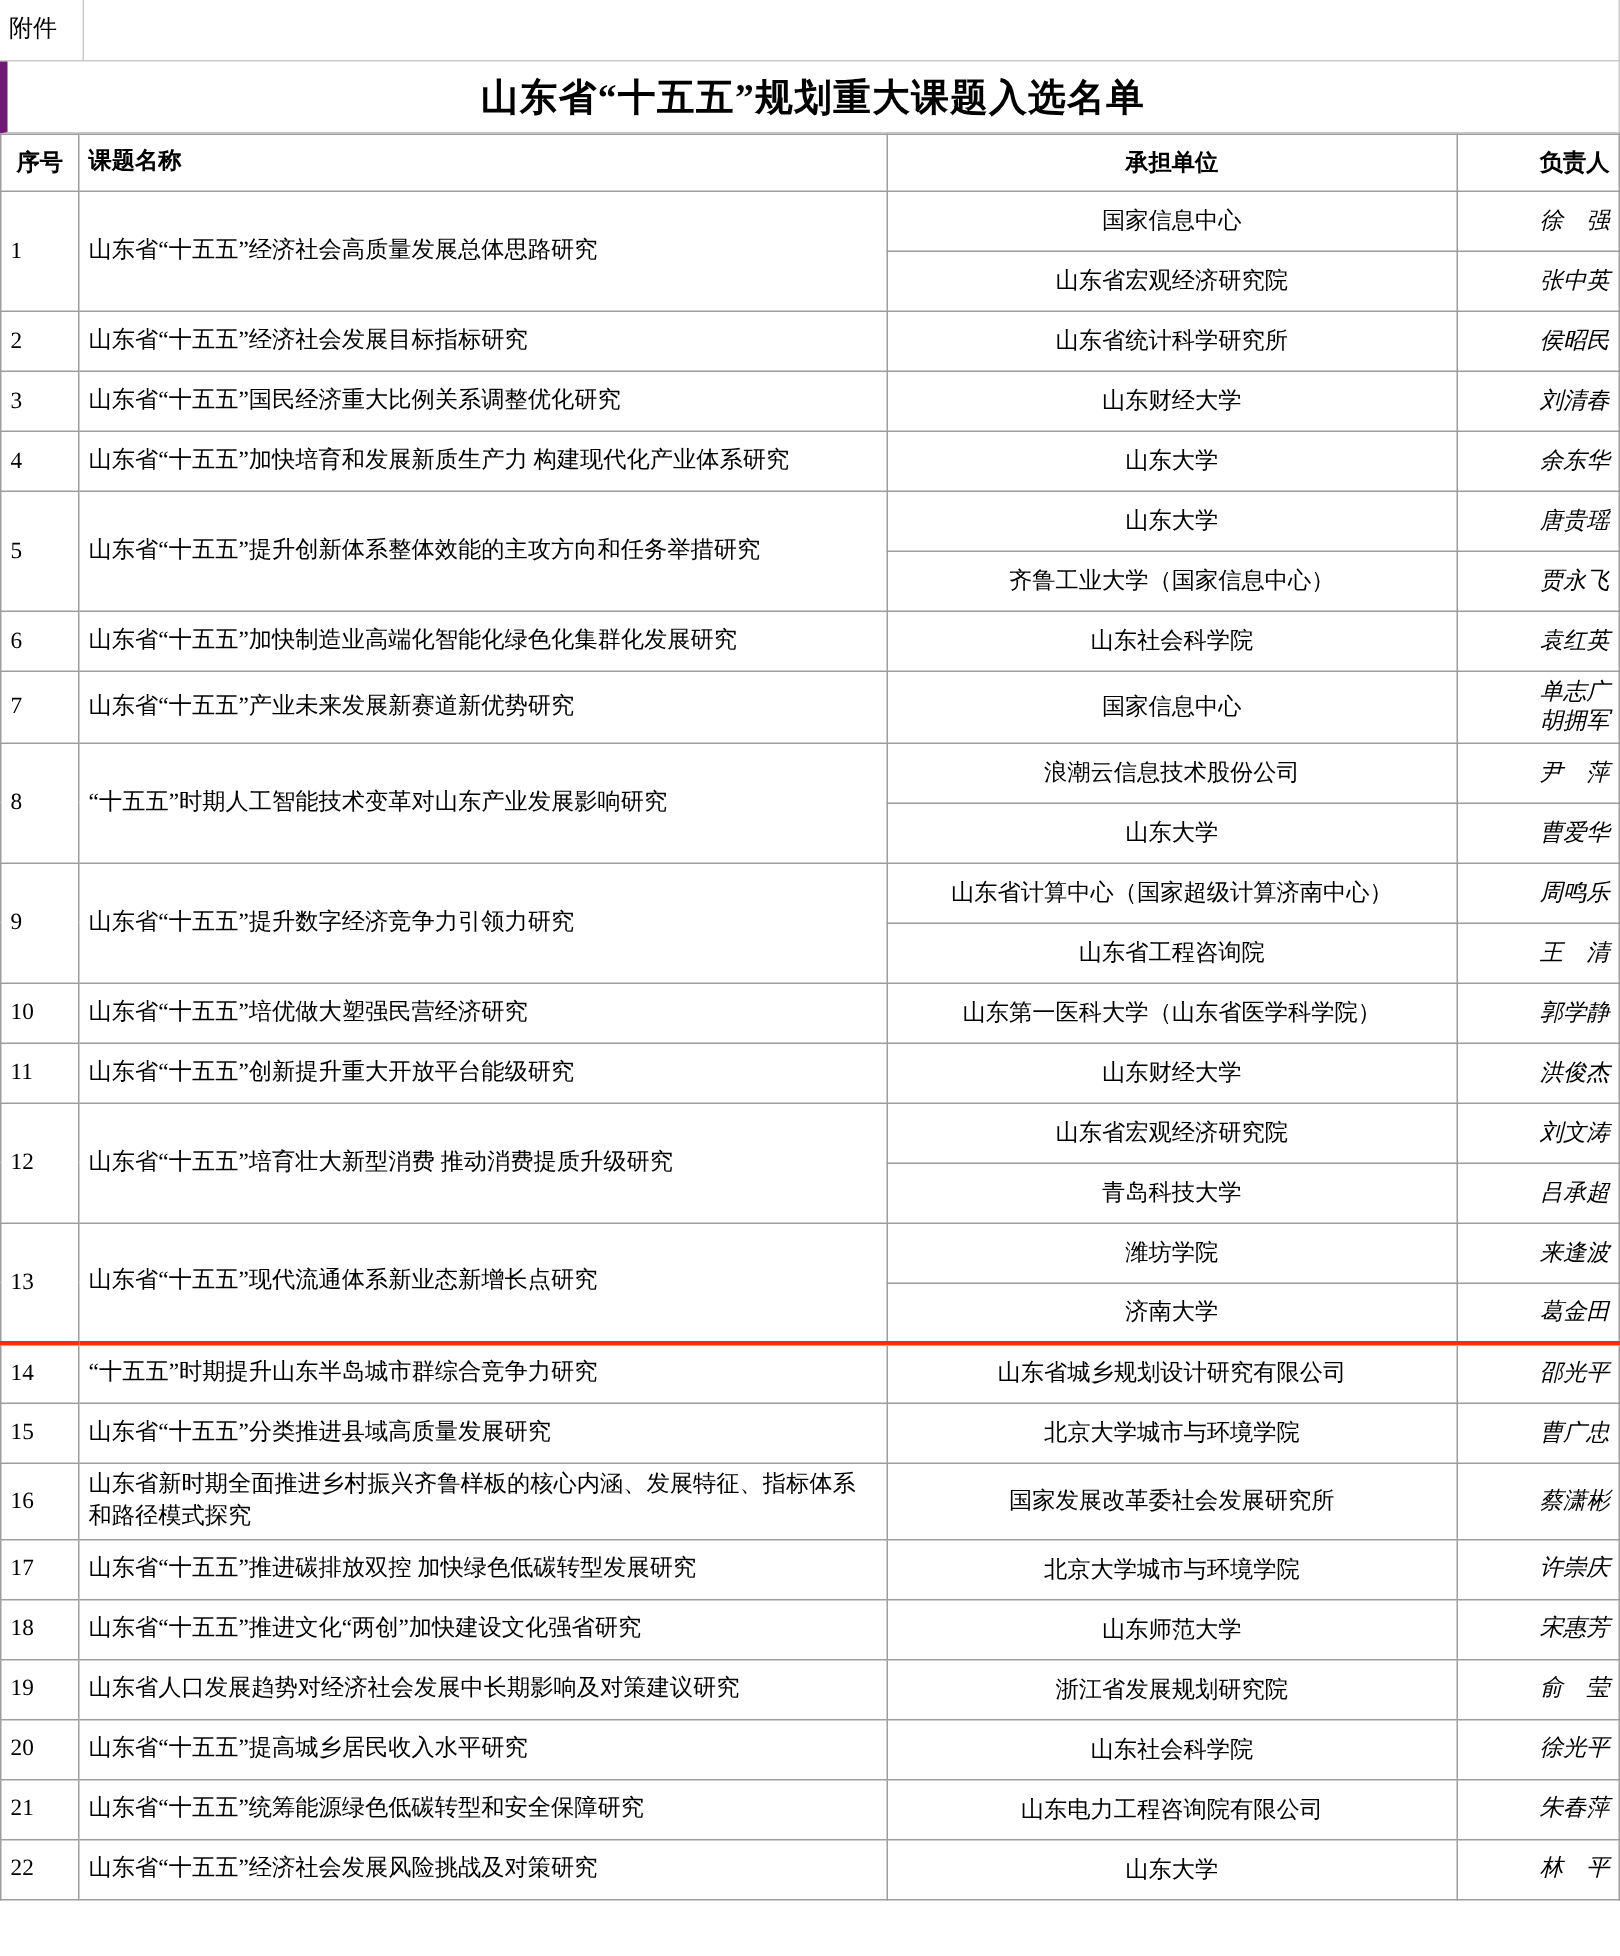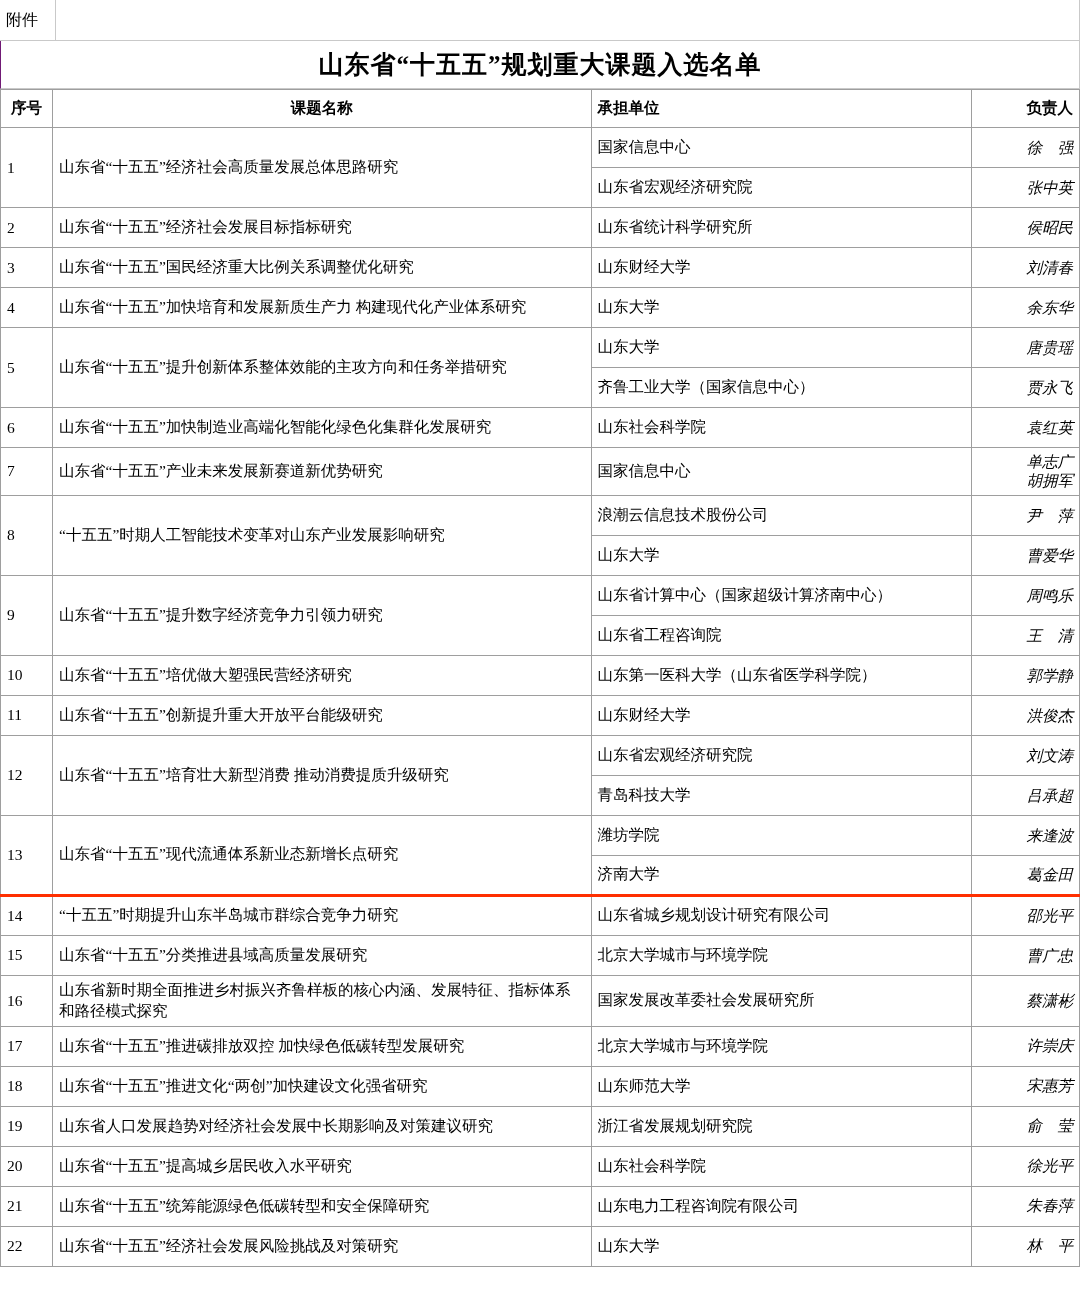--- a/index.html
+++ b/index.html
@@ -40,21 +40,21 @@
     flex: 1;
     height: 40px;
     border-right: 1px solid #c9c9c9;
   }
   .title-band {
     height: 47px;
     display: flex;
     align-items: center;
     justify-content: center;
     border-bottom: 1px solid #c9c9c9;
-    border-left: 1px solid #701a75;
+    border-left: 5px solid #701a75;
     border-right: 1px solid #c9c9c9;
   }
   .doc-title {
     font-size: 25px;
     font-weight: bold;
     letter-spacing: 1px;
   }
   table.main {
     border-collapse: collapse;
     width: 1080px;
@@ -62,21 +62,21 @@
   }
   table.main td, table.main th {
     border: 1px solid #9e9e9e;
     font-size: 15.5px;
     padding: 4px 6px;
     box-sizing: border-box;
     vertical-align: middle;
   }
   .c-no   { width: 52px;  }
   .c-name { width: 538px; text-align: left; padding-left: 14px; line-height: 1.35; }
-  .c-org  { width: 380px; text-align: left; }
+  .c-org  { width: 380px; text-align: center; }
   .c-per  { width: 108px; text-align: right; }
   thead th {
     font-weight: bold;
     font-size: 16.5px;
     height: 38px;
     text-align: center;
   }
   tbody td { height: 40px; }
   tr.hl-top > td {
     border-top: 3px solid #ff2f00;
@@ -95,21 +95,21 @@
   </div>
 
   <div class="title-band">
     <div class="doc-title">山东省“十五五”规划重大课题入选名单</div>
   </div>
 
   <table class="main">
     <thead>
       <tr>
         <th class="c-no">序号</th>
-        <th class="c-name" style="text-align:center">课题名称</th>
+        <th class="c-name" style="text-align:left">课题名称</th>
         <th class="c-org">承担单位</th>
         <th class="c-per">负责人</th>
       </tr>
     </thead>
     <tbody id="tbody">
         <tr>
           <td class="c-no" rowspan="2">1</td>
           <td class="c-name" rowspan="2">山东省“十五五”经济社会高质量发展总体思路研究</td>
           <td class="c-org">国家信息中心</td>
           <td class="c-per per-stack">徐　强</td>

